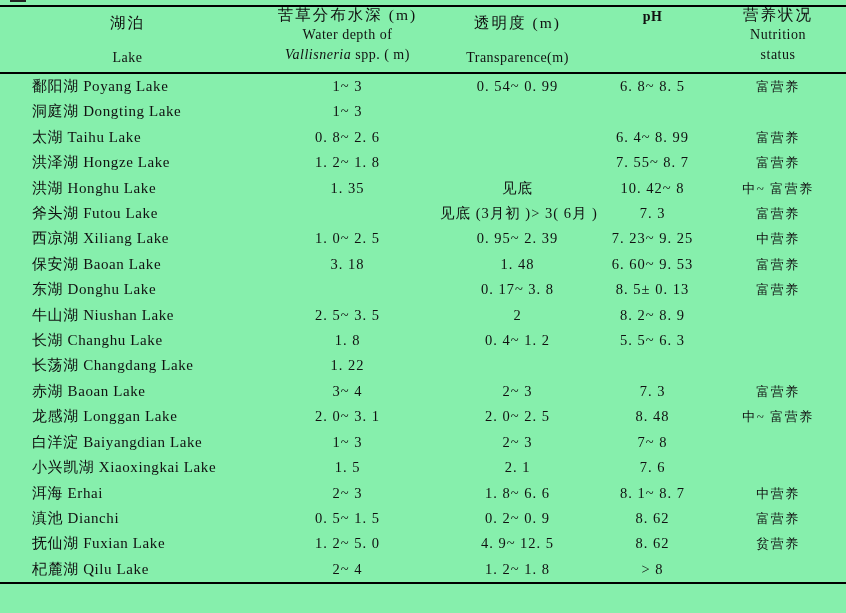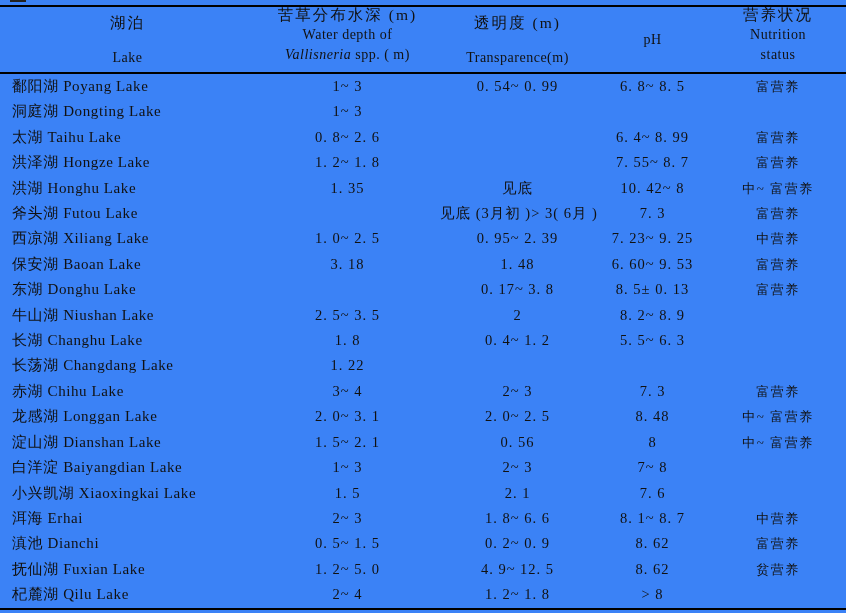--- a/index.html
+++ b/index.html
@@ -6,21 +6,21 @@
   body {
     width: 846px; height: 613px;
     background: #ffffff;
     font-family: "Liberation Serif", "DejaVu Serif", serif;
     color: #111111;
     overflow: hidden;
   }
   .page {
     position: relative;
     width: 846px; height: 613px;
-    background: #3b82f6;
+    background: #86efac;
   }
   .artifact {
     position: absolute;
     left: 10px; top: 0;
     width: 16px; height: 2px;
     background: #222;
   }
   table.lakes {
     position: absolute;
     top: 5px; left: 0;
@@ -52,21 +52,21 @@
   }
   .hcell.two {
     justify-content: space-between;
     padding: 6px 0 4px 0;
   }
   .hcell.three {
     justify-content: center;
     padding: 4px 0 14px 0;
   }
   .hcell.single {
-    justify-content: center;
+    font-weight: bold;
   }
   .h-zh {
     font-size: 15.5px;
     letter-spacing: 2px;
     line-height: 20px;
     white-space: nowrap;
   }
   .h-en {
     font-size: 14px;
     line-height: 20px;
@@ -77,21 +77,21 @@
     height: 25.4px;
     padding: 0;
     font-size: 15px;
     white-space: nowrap;
     text-align: center;
     vertical-align: middle;
     line-height: 25.4px;
   }
   tbody td.td-lake {
     text-align: left;
-    padding-left: 12px;
+    padding-left: 32px;
     letter-spacing: 0.6px;
   }
   tbody td.td-depth, tbody td.td-trans, tbody td.td-ph {
     letter-spacing: 1px;
     font-size: 14.5px;
   }
   tbody td.td-nutr {
     letter-spacing: 1.5px;
     font-size: 13px;
   }
@@ -225,41 +225,34 @@
           <td class="td-nutr"></td>
         </tr>
         <tr>
           <td class="td-lake">长荡湖 Changdang Lake</td>
           <td class="td-depth">1. 22</td>
           <td class="td-trans"></td>
           <td class="td-ph"></td>
           <td class="td-nutr"></td>
         </tr>
         <tr>
-          <td class="td-lake">赤湖 Chihu Lake</td>
+          <td class="td-lake">赤湖 Baoan Lake</td>
           <td class="td-depth">3~ 4</td>
           <td class="td-trans">2~ 3</td>
           <td class="td-ph">7. 3</td>
           <td class="td-nutr">富营养</td>
         </tr>
         <tr>
           <td class="td-lake">龙感湖 Longgan Lake</td>
           <td class="td-depth">2. 0~ 3. 1</td>
           <td class="td-trans">2. 0~ 2. 5</td>
           <td class="td-ph">8. 48</td>
           <td class="td-nutr">中~ 富营养</td>
         </tr>
         <tr>
-          <td class="td-lake">淀山湖 Dianshan Lake</td>
-          <td class="td-depth">1. 5~ 2. 1</td>
-          <td class="td-trans">0. 56</td>
-          <td class="td-ph">8</td>
-          <td class="td-nutr">中~ 富营养</td>
-        </tr>
-        <tr>
           <td class="td-lake">白洋淀 Baiyangdian Lake</td>
           <td class="td-depth">1~ 3</td>
           <td class="td-trans">2~ 3</td>
           <td class="td-ph">7~ 8</td>
           <td class="td-nutr"></td>
         </tr>
         <tr>
           <td class="td-lake">小兴凯湖 Xiaoxingkai Lake</td>
           <td class="td-depth">1. 5</td>
           <td class="td-trans">2. 1</td>

